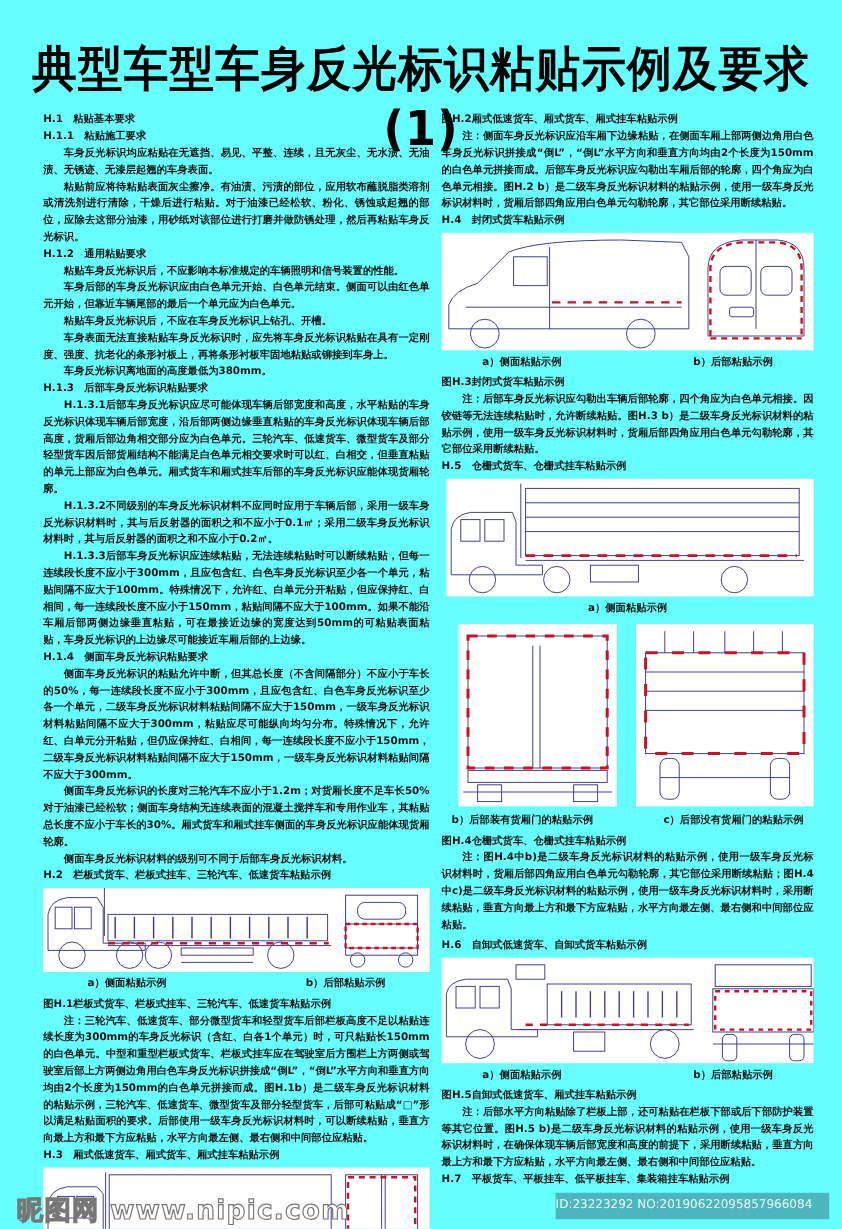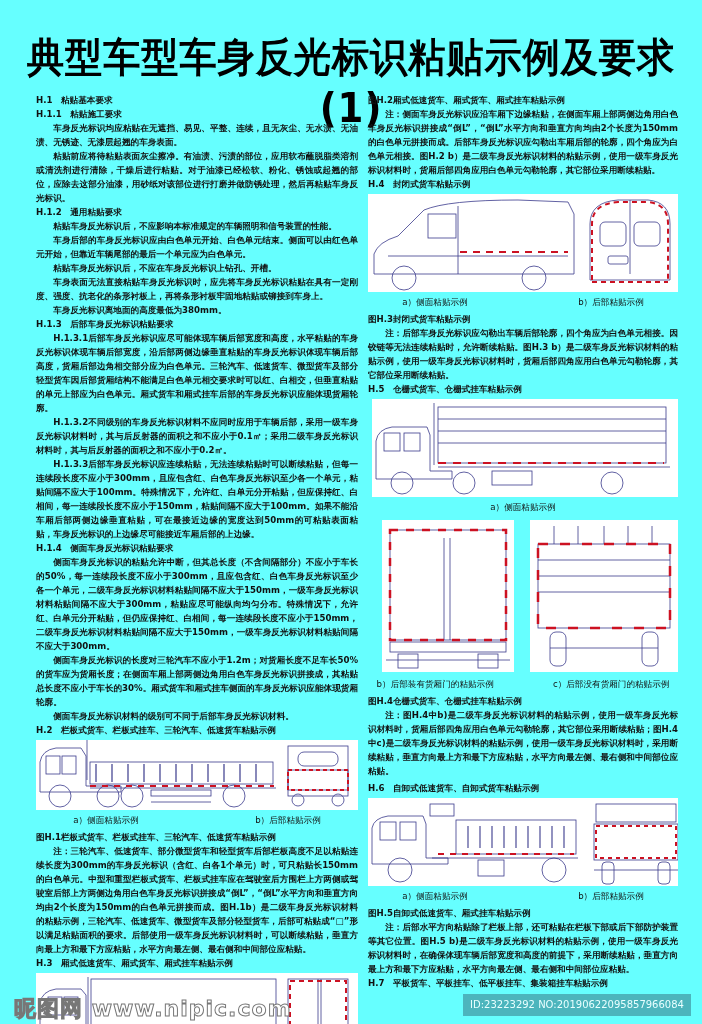--- a/index.html
+++ b/index.html
@@ -6,24 +6,24 @@
   html, body { width:702px; height:1024px; overflow:hidden; }
   body { background:#66ffff; font-family:"DejaVu Sans", sans-serif; color:#111; position:relative; }
   .title { position:absolute; left:0; top:30px; width:702px; text-align:center; font-size:40px; font-weight:900; letter-spacing:1px; color:#000; font-family:"DejaVu Sans", sans-serif; transform:scaleX(0.93); }
   .col { position:absolute; font-size:8.6px; line-height:14px; font-weight:bold; }
   .col-left { left:36px; top:93px; width:322px; }
   .col-right { left:368px; top:93px; width:310px; }
   .h { font-weight:bold; }
   .p { text-indent:2em; text-align:justify; }
   .cap { font-weight:bold; }
   .fig { background:#fff; position:relative; margin:3px 0; }
-  .sub { display:flex; justify-content:space-around; font-size:8.6px; font-weight:normal; margin:2px 0 3px;gap:42px; }
+  .sub { display:flex; justify-content:space-around; font-size:8.6px; font-weight:bold; margin:2px 0 3px;gap:42px; }
   svg { display:block; }
   .watermark { position:absolute; left:14px; top:994px; font-size:22px; font-weight:bold; color:#fff; -webkit-text-stroke:1px #777; letter-spacing:1px; }
-  .idbar { position:absolute; left:463px; top:994px; width:228px; height:22px; background:#4cb5bd; color:#e8ffff; font-size:10px; line-height:22px; text-align:center; font-family:"DejaVu Sans", sans-serif; }
+  .idbar { position:absolute; left:463px; top:994px; width:228px; height:22px; background:#4cb5bd; color:#e8ffff; font-size:10px; line-height:22px; font-family:"DejaVu Sans", sans-serif; }
 </style>
 </head>
 <body>
 
 <div class="title">典型车型车身反光标识粘贴示例及要求(1)</div>
 
 <div class="col col-left">
   <div class="h">H.1　粘贴基本要求</div>
   <div class="h">H.1.1　粘贴施工要求</div>
   <div class="p">车身反光标识均应粘贴在无遮挡、易见、平整、连续，且无灰尘、无水渍、无油渍、无锈迹、无漆层起翘的车身表面。</div>
@@ -33,21 +33,21 @@
   <div class="p">车身后部的车身反光标识应由白色单元开始、白色单元结束。侧面可以由红色单元开始，但靠近车辆尾部的最后一个单元应为白色单元。</div>
   <div class="p">粘贴车身反光标识后，不应在车身反光标识上钻孔、开槽。</div>
   <div class="p">车身表面无法直接粘贴车身反光标识时，应先将车身反光标识粘贴在具有一定刚度、强度、抗老化的条形衬板上，再将条形衬板牢固地粘贴或铆接到车身上。</div>
   <div class="p">车身反光标识离地面的高度最低为380mm。</div>
   <div class="h">H.1.3　后部车身反光标识粘贴要求</div>
   <div class="p">H.1.3.1后部车身反光标识应尽可能体现车辆后部宽度和高度，水平粘贴的车身反光标识体现车辆后部宽度，沿后部两侧边缘垂直粘贴的车身反光标识体现车辆后部高度，货厢后部边角相交部分应为白色单元。三轮汽车、低速货车、微型货车及部分轻型货车因后部货厢结构不能满足白色单元相交要求时可以红、白相交，但垂直粘贴的单元上部应为白色单元。厢式货车和厢式挂车后部的车身反光标识应能体现货厢轮廓。</div>
   <div class="p">H.1.3.2不同级别的车身反光标识材料不应同时应用于车辆后部，采用一级车身反光标识材料时，其与后反射器的面积之和不应小于0.1㎡；采用二级车身反光标识材料时，其与后反射器的面积之和不应小于0.2㎡。</div>
   <div class="p">H.1.3.3后部车身反光标识应连续粘贴，无法连续粘贴时可以断续粘贴，但每一连续段长度不应小于300mm，且应包含红、白色车身反光标识至少各一个单元，粘贴间隔不应大于100mm。特殊情况下，允许红、白单元分开粘贴，但应保持红、白相间，每一连续段长度不应小于150mm，粘贴间隔不应大于100mm。如果不能沿车厢后部两侧边缘垂直粘贴，可在最接近边缘的宽度达到50mm的可粘贴表面粘贴，车身反光标识的上边缘尽可能接近车厢后部的上边缘。</div>
   <div class="h">H.1.4　侧面车身反光标识粘贴要求</div>
   <div class="p">侧面车身反光标识的粘贴允许中断，但其总长度（不含间隔部分）不应小于车长的50%，每一连续段长度不应小于300mm，且应包含红、白色车身反光标识至少各一个单元，二级车身反光标识材料粘贴间隔不应大于150mm，一级车身反光标识材料粘贴间隔不应大于300mm，粘贴应尽可能纵向均匀分布。特殊情况下，允许红、白单元分开粘贴，但仍应保持红、白相间，每一连续段长度不应小于150mm，二级车身反光标识材料粘贴间隔不应大于150mm，一级车身反光标识材料粘贴间隔不应大于300mm。</div>
-  <div class="p">侧面车身反光标识的长度对三轮汽车不应小于1.2m；对货厢长度不足车长50%的货车应为货厢长度；在侧面车厢上部两侧边角用白色车身反光标识拼接成，其粘贴总长度不应小于车长的30%。厢式货车和厢式挂车侧面的车身反光标识应能体现货厢轮廓。</div>
+  <div class="p">侧面车身反光标识的长度对三轮汽车不应小于1.2m；对货厢长度不足车长50%对于油漆已经松软；侧面车身结构无连续表面的混凝土搅拌车和专用作业车，其粘贴总长度不应小于车长的30%。厢式货车和厢式挂车侧面的车身反光标识应能体现货厢轮廓。</div>
   <div class="p">侧面车身反光标识材料的级别可不同于后部车身反光标识材料。</div>
   <div class="h">H.2　栏板式货车、栏板式挂车、三轮汽车、低速货车粘贴示例</div>
 
   <div class="fig" style="height:70px;">
     <svg width="322" height="70" viewBox="0 0 322 70">
       <g fill="none" stroke="#3a3a8c" stroke-width="0.8">
         <path d="M4 52 L4 22 Q6 10 20 8 L45 8 L50 16 L50 46 L85 46 L85 52 Z"></path>
         <rect x="10" y="16" width="14" height="18"></rect>
           <rect x="26" y="16" width="14" height="18"></rect>
         <line x1="51" y1="0" x2="51" y2="40"></line>

